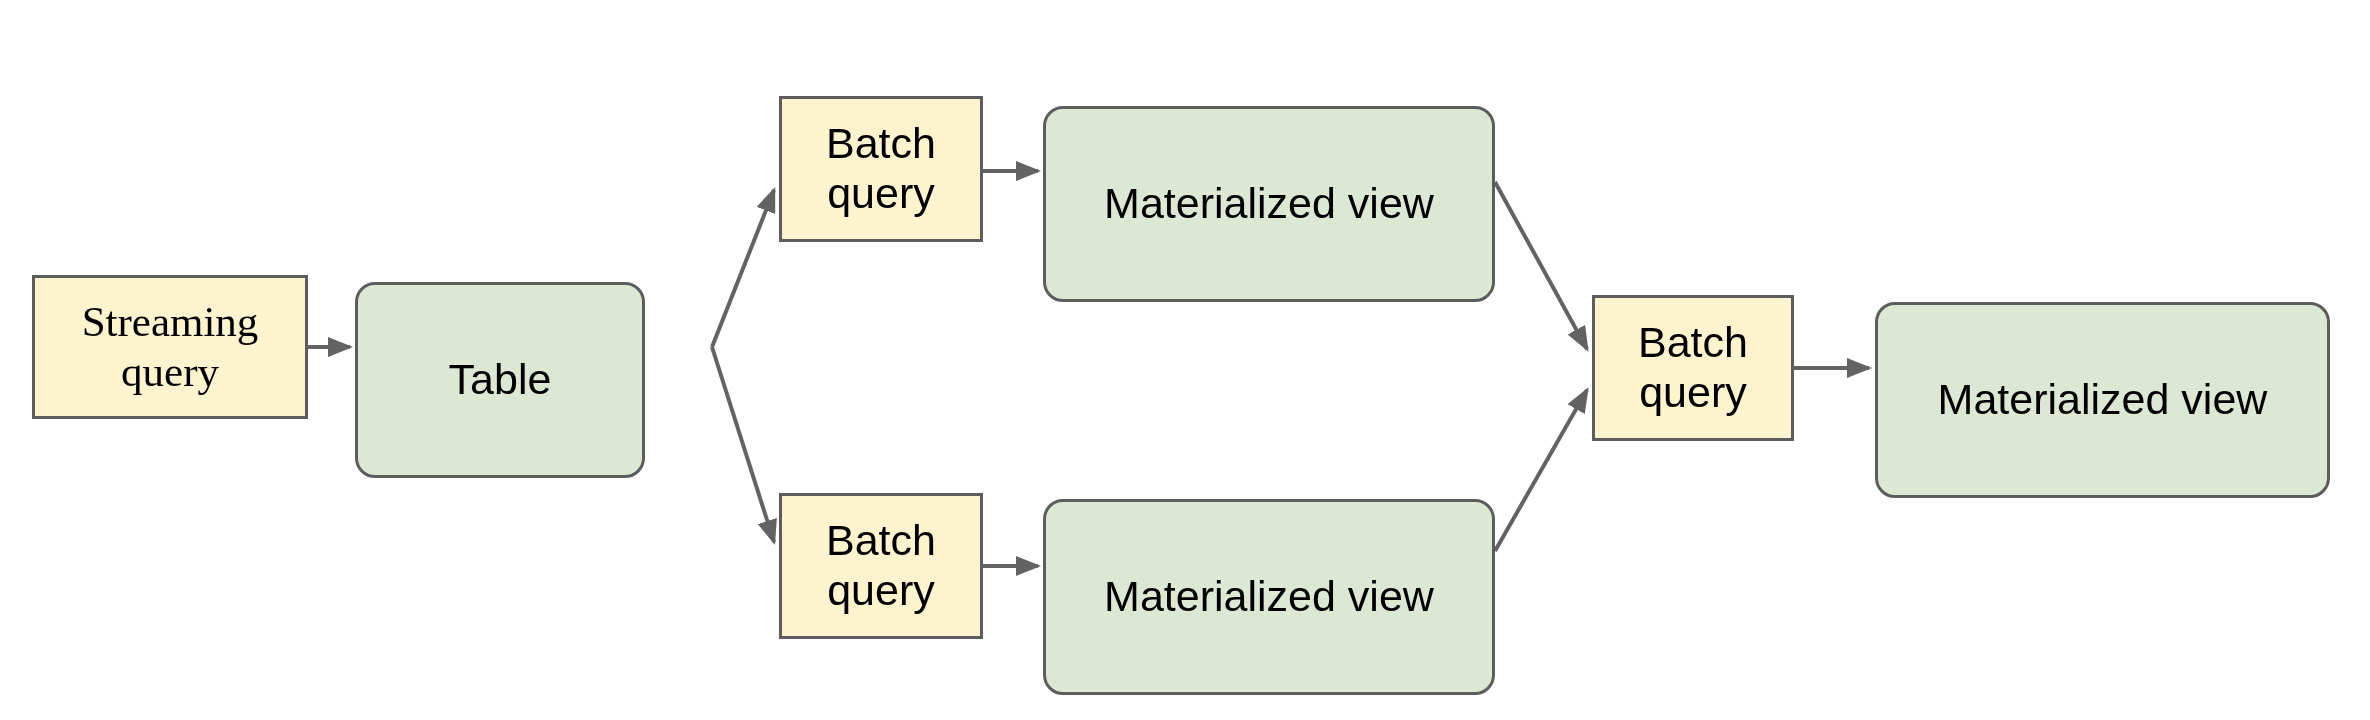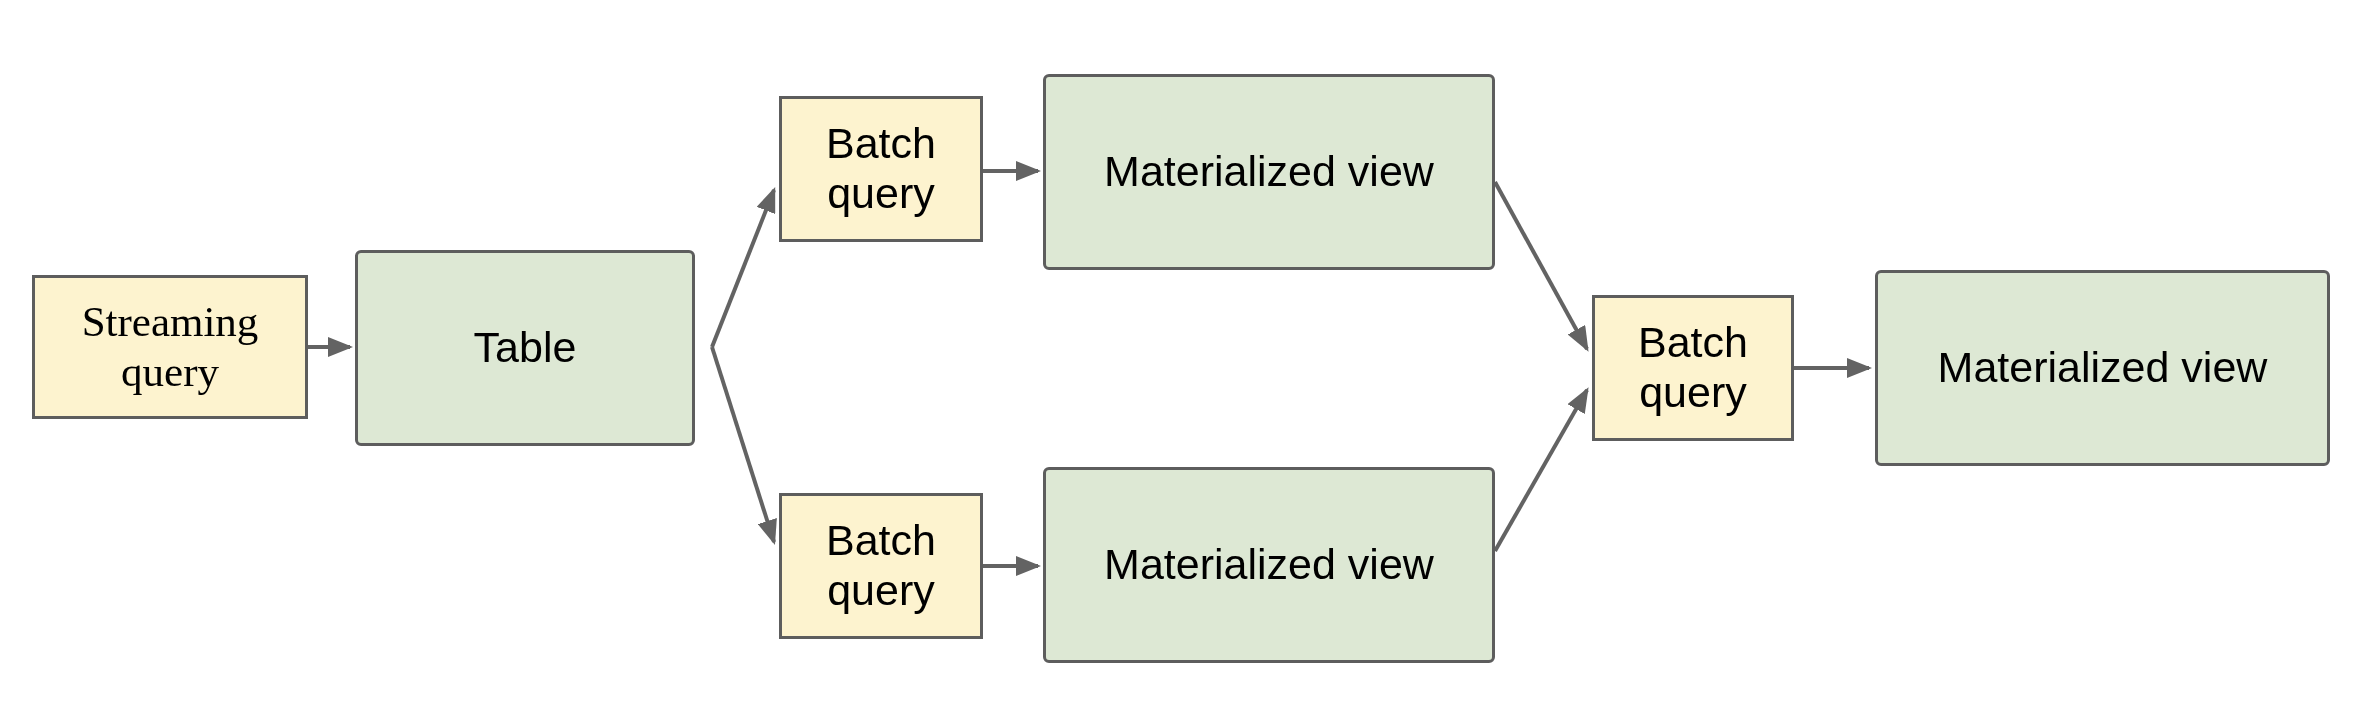--- a/index.html
+++ b/index.html
@@ -43,26 +43,27 @@
     line-height: 1.16;
   }
   .node .label { display: block; padding: 0 14px; }
   .query {
     background: var(--query-fill);
     border: 3px solid var(--node-border);
   }
   .entity {
     background: var(--entity-fill);
     border: 3px solid var(--node-border);
-    border-radius: 6px;
+    border-radius: 20px;
+    margin-top: 32px;
   }
 
   
   .n-streaming-query   { left: 32px;   top: 275px; width: 276px; height: 144px; font-family: Liberation Serif, serif; }
-  .n-table             { left: 355px;  top: 250px; width: 340px; height: 196px; justify-content: center; }
+  .n-table             { left: 355px;  top: 250px; width: 290px; height: 196px; justify-content: center; }
   .n-batch-query-top   { left: 779px;  top: 96px;  width: 204px; height: 146px; }
   .n-mat-view-top      { left: 1043px; top: 74px;  width: 452px; height: 196px; }
   .n-batch-query-bot   { left: 779px;  top: 493px; width: 204px; height: 146px; }
   .n-mat-view-bot      { left: 1043px; top: 467px; width: 452px; height: 196px; }
   .n-batch-query-right { left: 1592px; top: 295px; width: 202px; height: 146px; }
   .n-mat-view-right    { left: 1875px; top: 270px; width: 455px; height: 196px; }
 </style>
 </head>
 <body>
 

